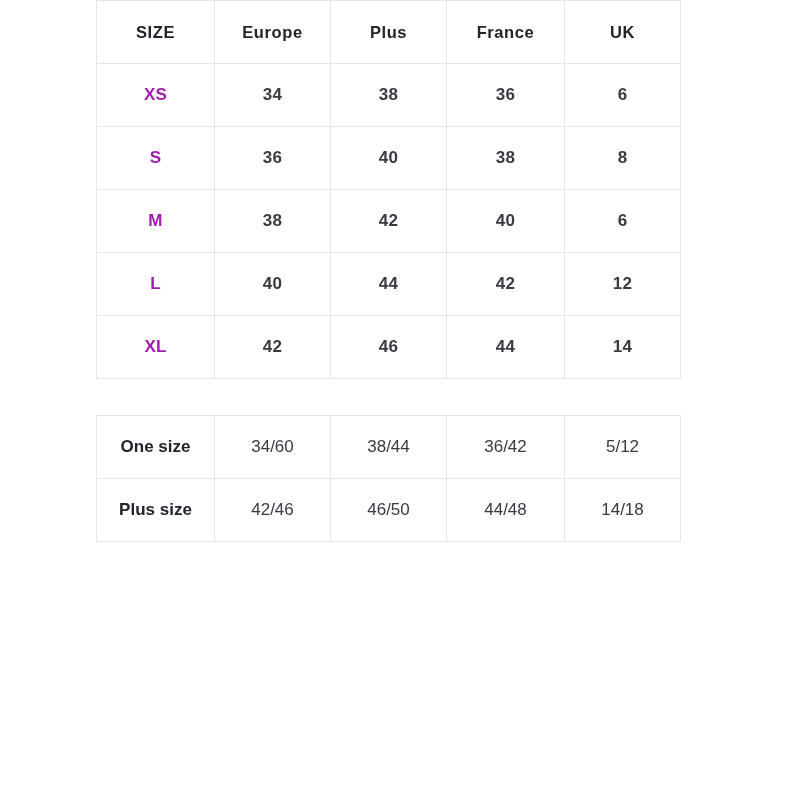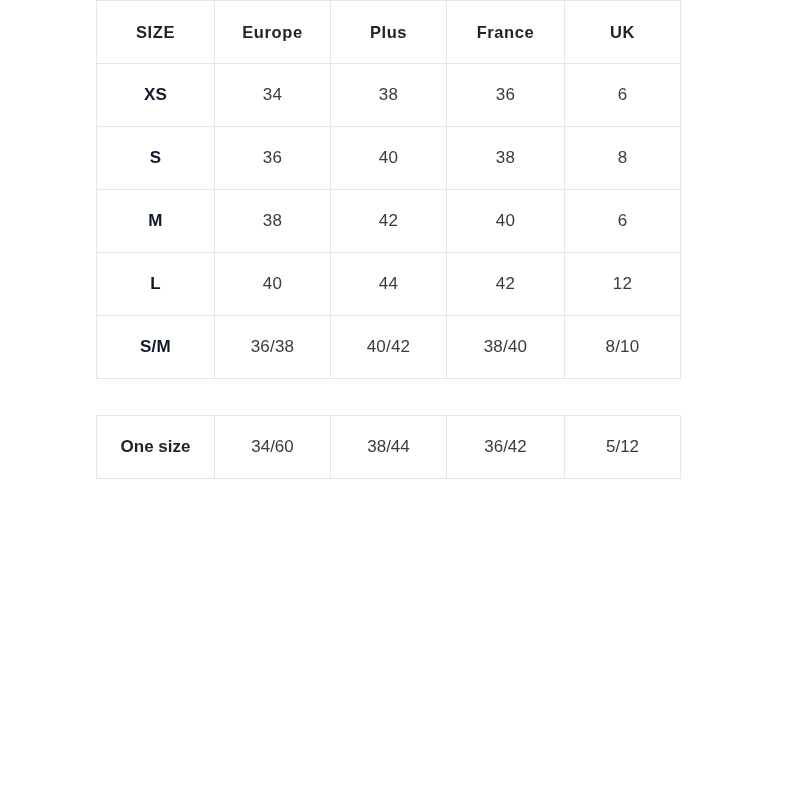--- a/index.html
+++ b/index.html
@@ -39,33 +39,33 @@
   table.size-table col.c4 { width: 116px; }
 
   table.size-table td,
   table.size-table th {
     border: 1px solid #e6e6ea;
     text-align: center;
     vertical-align: middle;
     height: 62px;
     padding: 0 4px;
     font-size: 17px;
-    font-weight: 400;
+    font-weight: 700;
     color: #3a3a42;
     letter-spacing: 0.2px;
   }
   table.size-table th {
     font-weight: 700;
     color: #23232b;
     font-size: 16.5px;
     letter-spacing: 0.6px;
   }
   table.size-table td.rowhead {
     font-weight: 700;
-    color: #0f172a;
+    color: #a21caf;
     font-size: 17px;
     margin-left: 9px;
   }
   .gap {
     height: 36px;
   }
   table.extra-table {
     border-collapse: collapse;
     table-layout: fixed;
     width: 584px;
@@ -137,25 +137,25 @@
           <td>6</td>
         </tr>
         <tr>
           <td class="rowhead">L</td>
           <td>40</td>
           <td>44</td>
           <td>42</td>
           <td>12</td>
         </tr>
         <tr>
-          <td class="rowhead">S/M</td>
-          <td>36/38</td>
-          <td>40/42</td>
-          <td>38/40</td>
-          <td>8/10</td>
+          <td class="rowhead">XL</td>
+          <td>42</td>
+          <td>46</td>
+          <td>44</td>
+          <td>14</td>
         </tr>
       </tbody>
     </table>
 
     <div class="gap"></div>
 
     <table class="extra-table">
       <colgroup>
         <col class="c0">
           <col class="c1">
@@ -164,17 +164,24 @@
           <col class="c4">
       </colgroup>
       <tbody>
         <tr>
           <td class="rowhead">One size</td>
           <td>34/60</td>
           <td>38/44</td>
           <td>36/42</td>
           <td>5/12</td>
         </tr>
+        <tr>
+          <td class="rowhead">Plus size</td>
+          <td>42/46</td>
+          <td>46/50</td>
+          <td>44/48</td>
+          <td>14/18</td>
+        </tr>
       </tbody>
     </table>
 
   </div>
 </div>
 
 </body></html>

